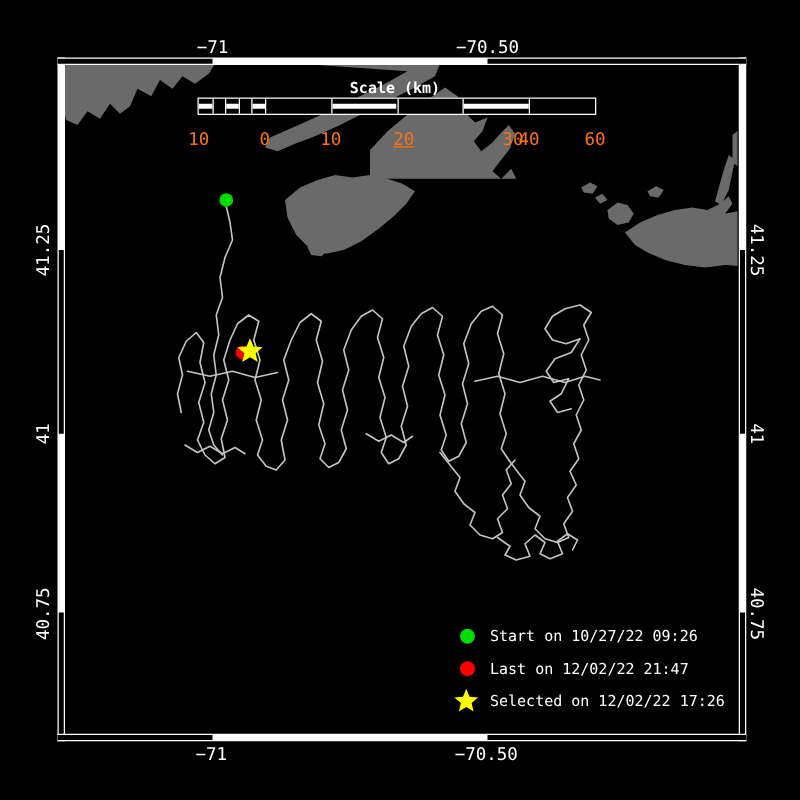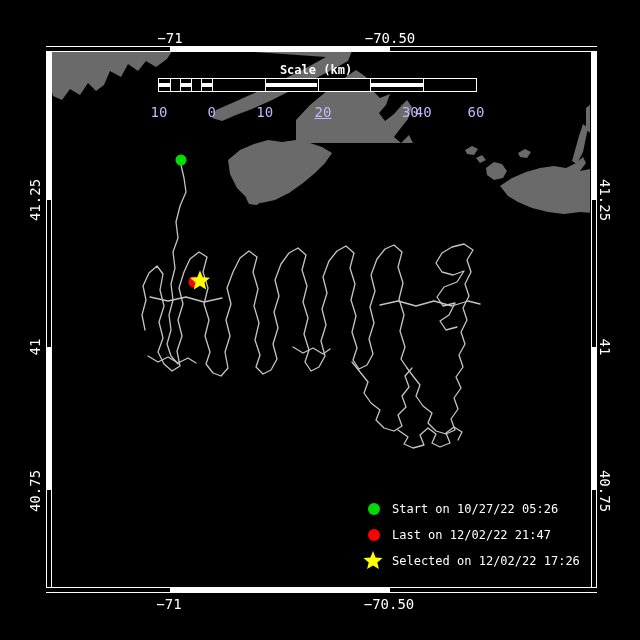--- a/index.html
+++ b/index.html
@@ -11,21 +11,21 @@
   .axis-label.vright{transform:translate(-50%,-50%) rotate(90deg);}
   .frame-strip{position:absolute;background:#fff;}
   .frame-black{position:absolute;background:#000;}
   #map-svg{position:absolute;left:0;top:0;}
   #scalebar-title{position:absolute;font-size:12px;white-space:nowrap;
                   transform:translate(-50%,-50%);color:#fff;font-weight:bold;}
   #scalebar-bar{position:absolute;box-sizing:border-box;border:1px solid #fff;background:#000;}
   .sb-seg{position:absolute;top:0;height:100%;box-sizing:border-box;}
   .sb-seg.divided{border-left:1px solid #fff;}
   .sb-stripe{position:absolute;left:0;right:0;top:4px;height:4px;background:#fff;}
-  .sb-tick{position:absolute;font-size:14px;color:#c4b5fd;transform:translateX(-50%);white-space:nowrap;}
+  .sb-tick{position:absolute;font-size:14px;color:#f97316;transform:translateX(-50%);white-space:nowrap;}
   .legend-label{position:absolute;font-size:12px;color:#fff;white-space:nowrap;
                 transform:translateY(-50%);}
 </style>
 </head>
 <body>
 
 <div id="screen">
   <div id="frame-layer">
       <div class="frame-strip" style="left: 46px; top: 46px; width: 6px; height: 547px;">
         <div class="frame-black" style="top: 154px; height: 147px; left: 1px; width: 4px;"></div>
@@ -120,17 +120,17 @@
         <div class="sb-tick" style="left: 159px; top: 104px;">10</div>
         <div class="sb-tick" style="left: 211.833px; top: 104px;">0</div>
         <div class="sb-tick" style="left: 264.667px; top: 104px;">10</div>
         <div class="sb-tick" style="left: 323px; top: 104px; text-decoration: underline;">20</div>
         <div class="sb-tick" style="left: 370.333px; top: 104px; margin-left: 40px;">30</div>
         <div class="sb-tick" style="left: 423.167px; top: 104px;">40</div>
         <div class="sb-tick" style="left: 476px; top: 104px;">60</div>
       </div>
   </div>
   <div id="legend-layer">
-      <div class="legend-label" style="left: 392px; top: 509px;">Start on 10/27/22 05:26</div>
+      <div class="legend-label" style="left: 392px; top: 509px;">Start on 10/27/22 09:26</div>
       <div class="legend-label" style="left: 392px; top: 535px;">Last on 12/02/22 21:47</div>
       <div class="legend-label" style="left: 392px; top: 561px;">Selected on 12/02/22 17:26</div>
     </div>
 </div>
 
 </body></html>

